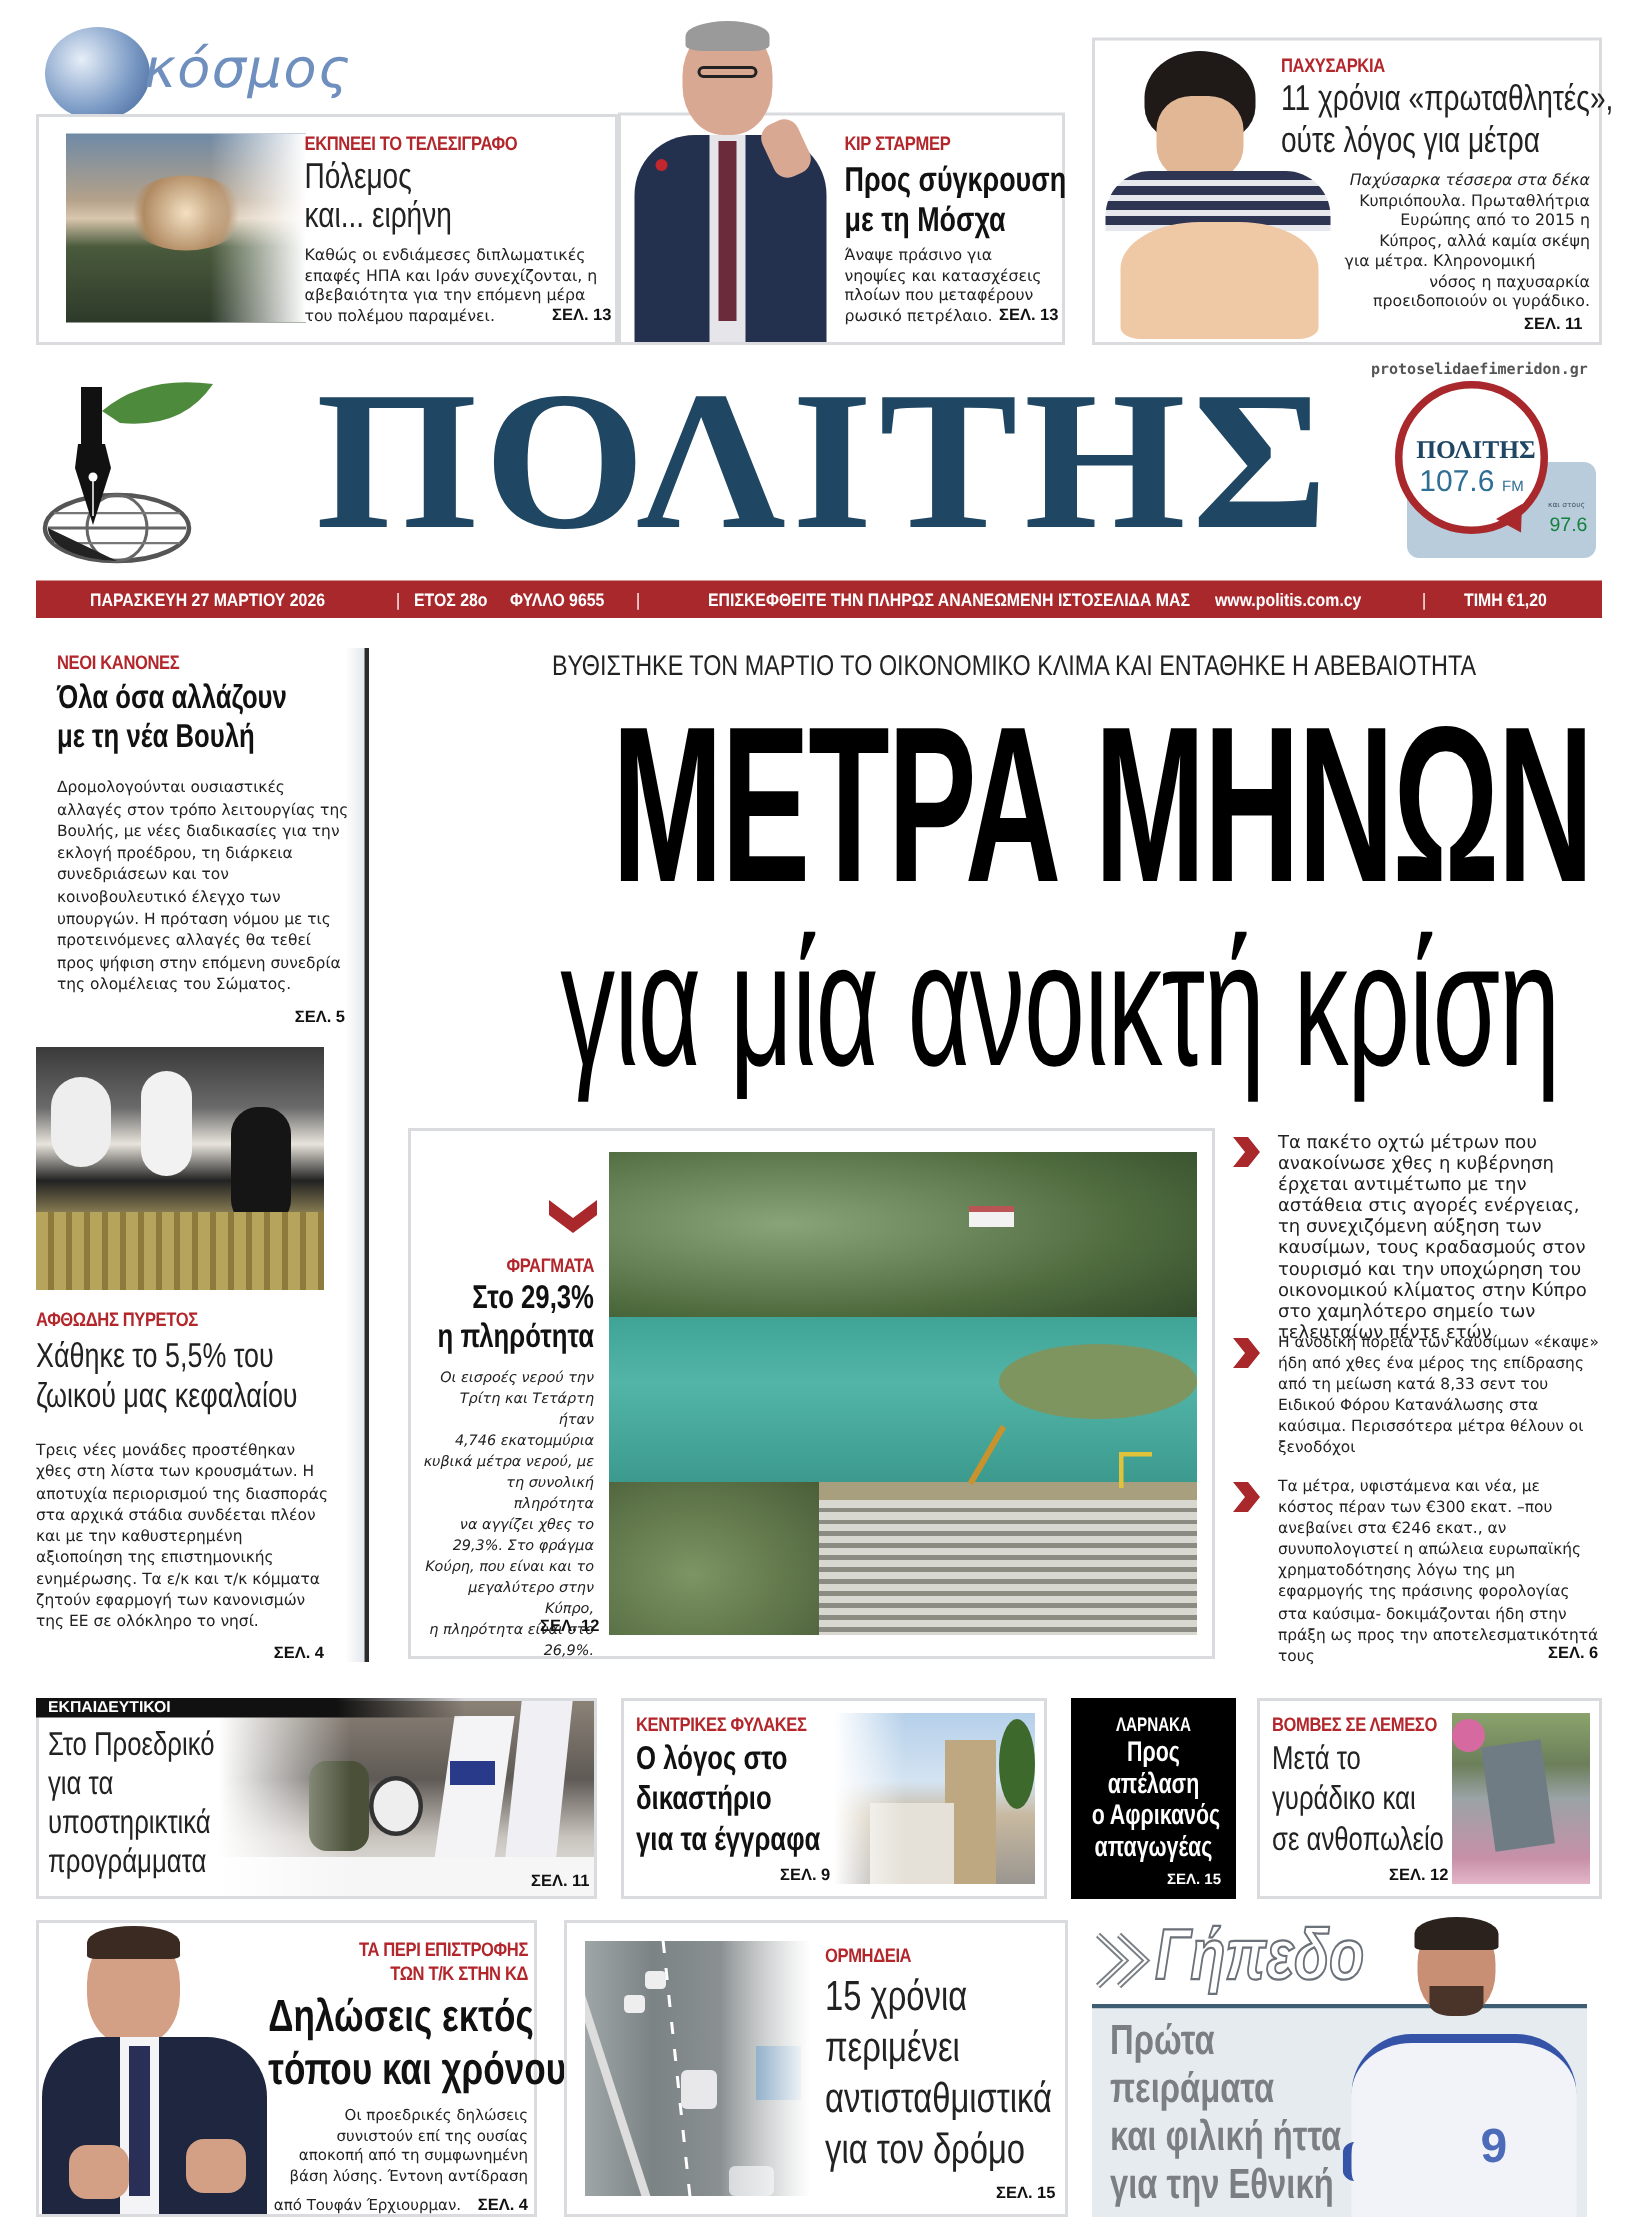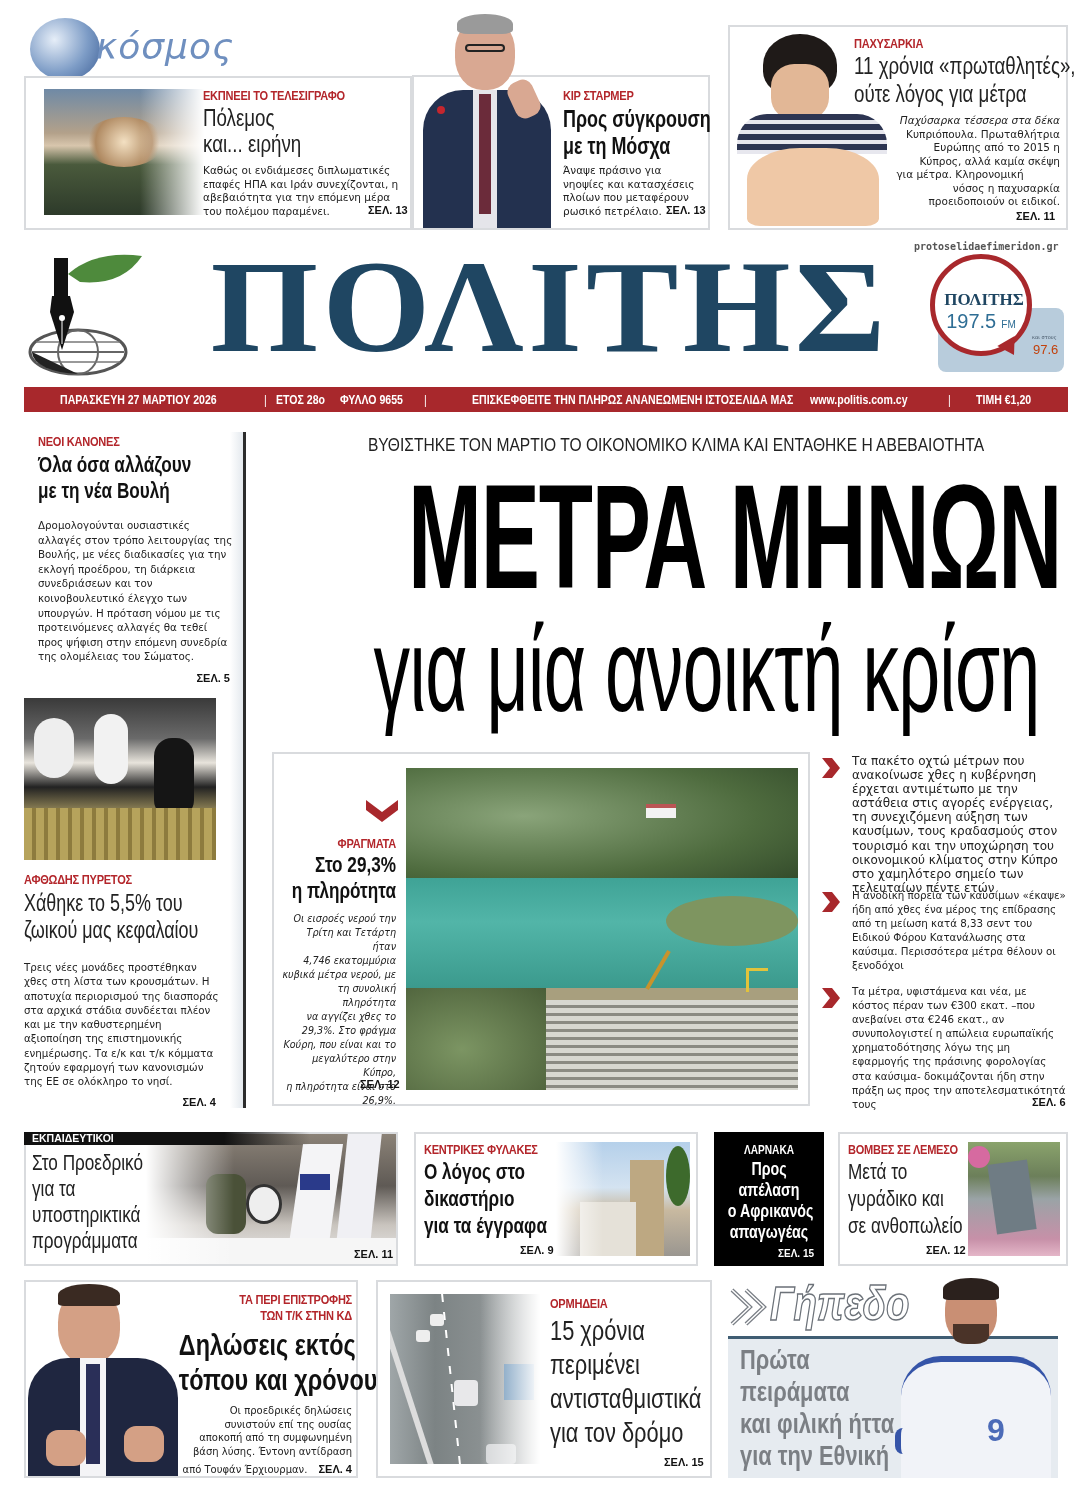--- a/index.html
+++ b/index.html
@@ -62,21 +62,21 @@
 <div class="abs kicker" style="left:854px;top:36px;">ΠΑΧΥΣΑΡΚΙΑ</div>
 <div class="abs cond" style="left:854px;top:52px;font-size:24px;color:#222;">11 χρόνια «πρωταθλητές»,</div>
 <div class="abs cond" style="left:854px;top:80px;font-size:24px;color:#222;">ούτε λόγος για μέτρα</div>
 <div class="abs" style="left:860px;top:114px;width:200px;text-align:right;">
   <div class="body" style="line-height:13.5px;font-style:italic;">Παχύσαρκα τέσσερα στα δέκα</div>
   <div class="body" style="line-height:13.5px;">Κυπριόπουλα. Πρωταθλήτρια</div>
   <div class="body" style="line-height:13.5px;">Ευρώπης από το 2015 η</div>
   <div class="body" style="line-height:13.5px;">Κύπρος, αλλά καμία σκέψη</div>
   <div class="body" style="line-height:13.5px;text-align:center;">για μέτρα. Κληρονομική</div>
   <div class="body" style="line-height:13.5px;">νόσος η παχυσαρκία</div>
-  <div class="body" style="line-height:13.5px;">προειδοποιούν οι ειδικοί.</div>
+  <div class="body" style="line-height:13.5px;">προειδοποιούν οι γυράδικο.</div>
 </div>
 <div class="abs sel" style="left:1016px;top:210px;">ΣΕΛ. 11</div>
 
 <div class="abs" style="left:914px;top:241px;font-family:'DejaVu Sans Mono',monospace;font-weight:bold;font-size:10px;color:#555;">protoselidaefimeridon.gr</div>
 
 <div class="abs" style="left:26px;top:252px;width:146px;height:124px;">
   <svg width="146" height="124" viewBox="0 0 146 124">
     <ellipse cx="52" cy="100" rx="48" ry="22" fill="none" stroke="#555" stroke-width="3"></ellipse>
     <ellipse cx="52" cy="100" rx="20" ry="22" fill="none" stroke="#666" stroke-width="2"></ellipse>
     <line x1="6" y1="100" x2="98" y2="100" stroke="#666" stroke-width="2"></line>
@@ -92,25 +92,25 @@
 </div>
 
 <div class="abs" style="left:204px;top:232px;width:692px;text-align:center;font-family:'Liberation Serif',serif;font-weight:bold;font-size:132px;line-height:150px;color:#1f4662;letter-spacing:4px;transform:scaleX(1.05);">ΠΟΛΙΤΗΣ</div>
 
 <div class="abs" style="left:930px;top:254px;width:134px;height:118px;">
   <div style="position:absolute;left:8px;top:54px;width:126px;height:64px;background:#b8ccdc;border-radius:8px;"></div>
   <div style="position:absolute;left:0;top:0;width:102px;height:102px;border:5px solid #a8282c;border-radius:50%;background:#fff;"></div>
   <div style="position:absolute;left:70px;top:86px;width:0;height:0;border-left:10px solid transparent;border-right:10px solid transparent;border-top:16px solid #a8282c;transform:rotate(-30deg);"></div>
   <div style="position:absolute;left:0;top:36px;width:108px;text-align:center;font-family:'Liberation Serif',serif;font-weight:bold;font-size:17px;color:#1f4662;">ΠΟΛΙΤΗΣ</div>
   <div style="position:absolute;left:0;top:56px;width:102px;text-align:center;">
-    <span style="font-family:'Liberation Sans',sans-serif;font-size:20px;color:#2f6e95;">197.5</span>
+    <span style="font-family:'Liberation Sans',sans-serif;font-size:20px;color:#2f6e95;">107.6</span>
     <span style="font-family:'Liberation Sans',sans-serif;font-size:10px;color:#2f6e95;">FM</span>
   </div>
   <div style="position:absolute;left:102px;top:80px;font-size:5px;color:#456;">και στους</div>
-  <div style="position:absolute;left:103px;top:88px;font-family:'Liberation Sans',sans-serif;font-size:13px;color:#c2410c;">97.6</div>
+  <div style="position:absolute;left:103px;top:88px;font-family:'Liberation Sans',sans-serif;font-size:13px;color:#15803d;">97.6</div>
 </div>
 
 <div class="bar">
   <span style="left:36px;">ΠΑΡΑΣΚΕΥΗ 27 ΜΑΡΤΙΟΥ 2026</span>
   <span style="left:240px;font-weight:normal;">|</span>
   <span style="left:252px;">ΕΤΟΣ 28ο</span>
   <span style="left:316px;">ΦΥΛΛΟ 9655</span>
   <span style="left:400px;font-weight:normal;">|</span>
   <span style="left:448px;">ΕΠΙΣΚΕΦΘΕΙΤΕ ΤΗΝ ΠΛΗΡΩΣ ΑΝΑΝΕΩΜΕΝΗ ΙΣΤΟΣΕΛΙΔΑ ΜΑΣ</span>
   <a style="position:absolute;left:786px;color:#fff;text-decoration:none;white-space:nowrap;transform:scaleX(0.88);transform-origin:left;">www.politis.com.cy</a>

